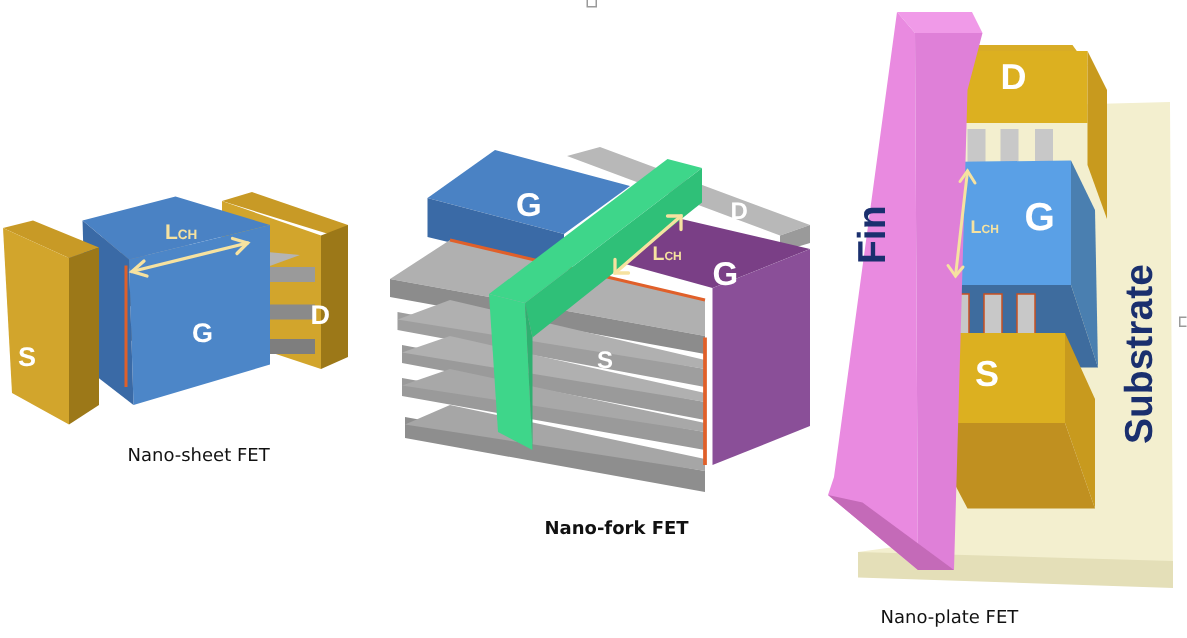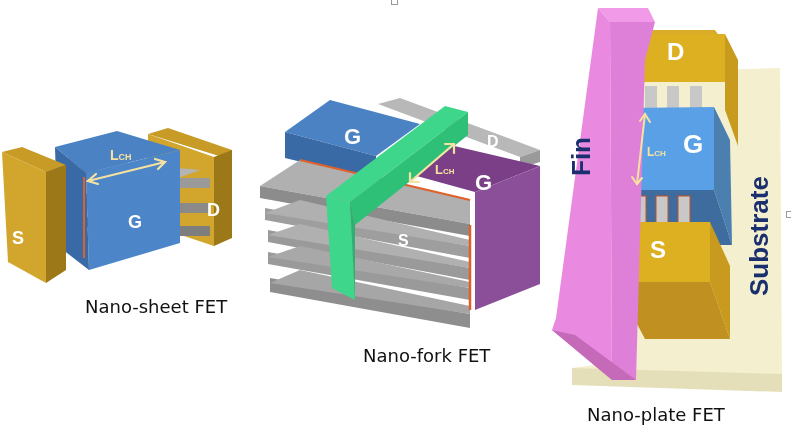--- a/index.html
+++ b/index.html
@@ -1,18 +1,18 @@
 <!DOCTYPE html>
 <html><head>
 <meta charset="utf-8">
 <style>
   html, body { margin:0; padding:0; background:#ffffff; }
   body { width:791px; height:425px; position:relative; overflow:hidden; font-family:"Liberation Sans", sans-serif; }
   svg { position:absolute; left:0; top:0; }
-  .cap { position:absolute; font-family:"DejaVu Sans", sans-serif; font-size:18px; color:#111; white-space:nowrap; }
+  .cap { position:absolute; font-family:"DejaVu Sans", sans-serif; font-size:12px; color:#111; white-space:nowrap; }
   .handle { position:absolute; width:5px; height:5px; border:1px solid #9a9a9a; background:#fff; }
 </style>
 </head>
 <body>
 
 <svg width="791" height="425" viewBox="0 0 791 425">
   <g>
     <polygon points="148,134 168,128 232,150 232,160" fill="#c89a26"></polygon>
     <polygon points="232,150 232,238 214,246 214,157" fill="#9c7818"></polygon>
     <polygon points="148,134 214,157 214,246 148,224" fill="#d2a52c"></polygon>
@@ -94,21 +94,21 @@
     <polygon points="350,202 355,225 355,300" fill="#2fb070"></polygon>
   </g>
 
   <g stroke="#f6e2a0" stroke-width="2.2" fill="none" stroke-linecap="round">
     <line x1="410" y1="182" x2="454" y2="144"></line>
     <polyline points="410,173 410,182 419,182"></polyline>
     <polyline points="445,144 454,144 454,153"></polyline>
   </g>
 </svg>
 
-<div class="cap" style="left:363px; top:345px;">Nano-fork FET</div>
+<div class="cap" style="left:363px; top:345px;font-weight:bold;">Nano-fork FET</div>
 <div style="position:absolute; left:344px; top:124px;"><span style="font:bold 22px 'Liberation Sans',sans-serif;color:#fff;">G</span></div>
 <div style="position:absolute; left:475px; top:170px;"><span style="font:bold 22px 'Liberation Sans',sans-serif;color:#fff;">G</span></div>
 <div style="position:absolute; left:487px; top:133px;"><span style="font:bold 16px 'Liberation Sans',sans-serif;color:#fff;">D</span></div>
 <div style="position:absolute; left:398px; top:232px;"><span style="font:bold 16px 'Liberation Sans',sans-serif;color:#fff;">S</span></div>
 <div style="position:absolute; left:435px; top:160px;"><span style="font:bold 13px 'Liberation Sans',sans-serif;color:#f6e2a0;">L</span><span style="font:bold 8px 'Liberation Sans',sans-serif;color:#f6e2a0;">CH</span></div>
 
 <svg width="791" height="425" viewBox="0 0 791 425" style="pointer-events:none;">
 
   <g>
     <polygon points="630,72 780,68 782,385 572,378 572,368 630,360" fill="#f3efcf"></polygon>

